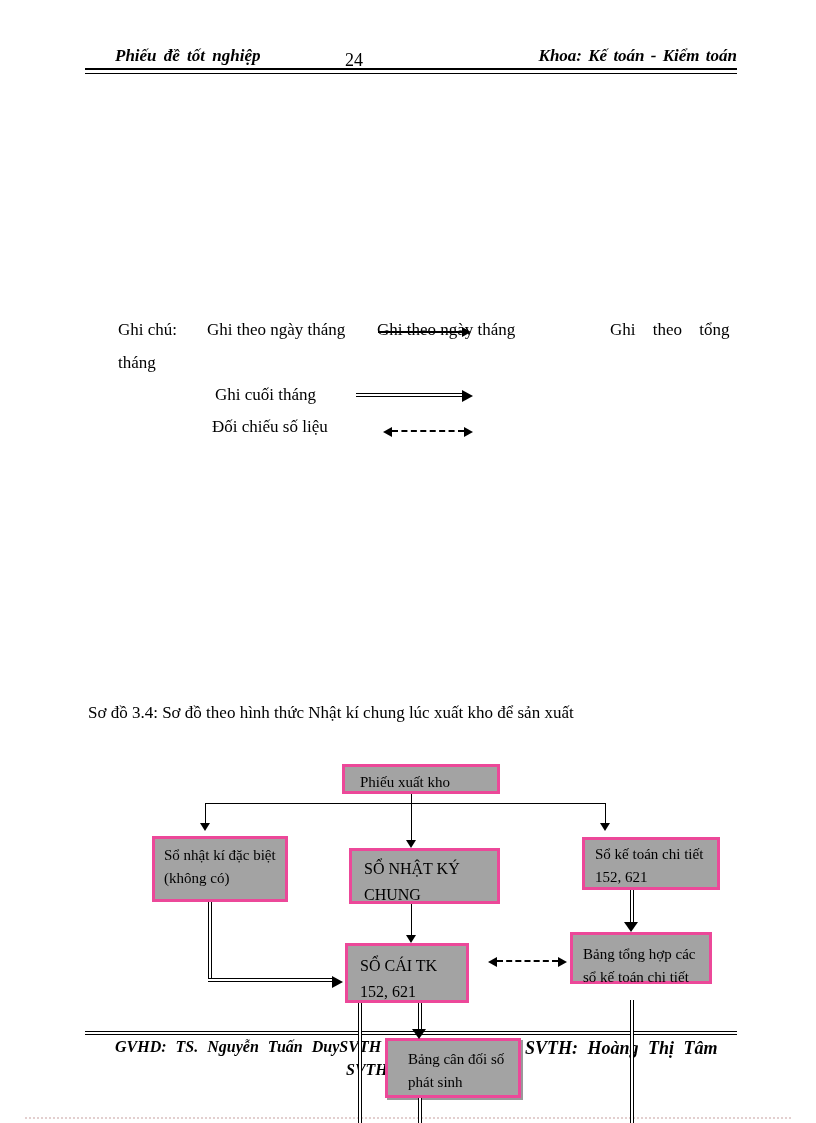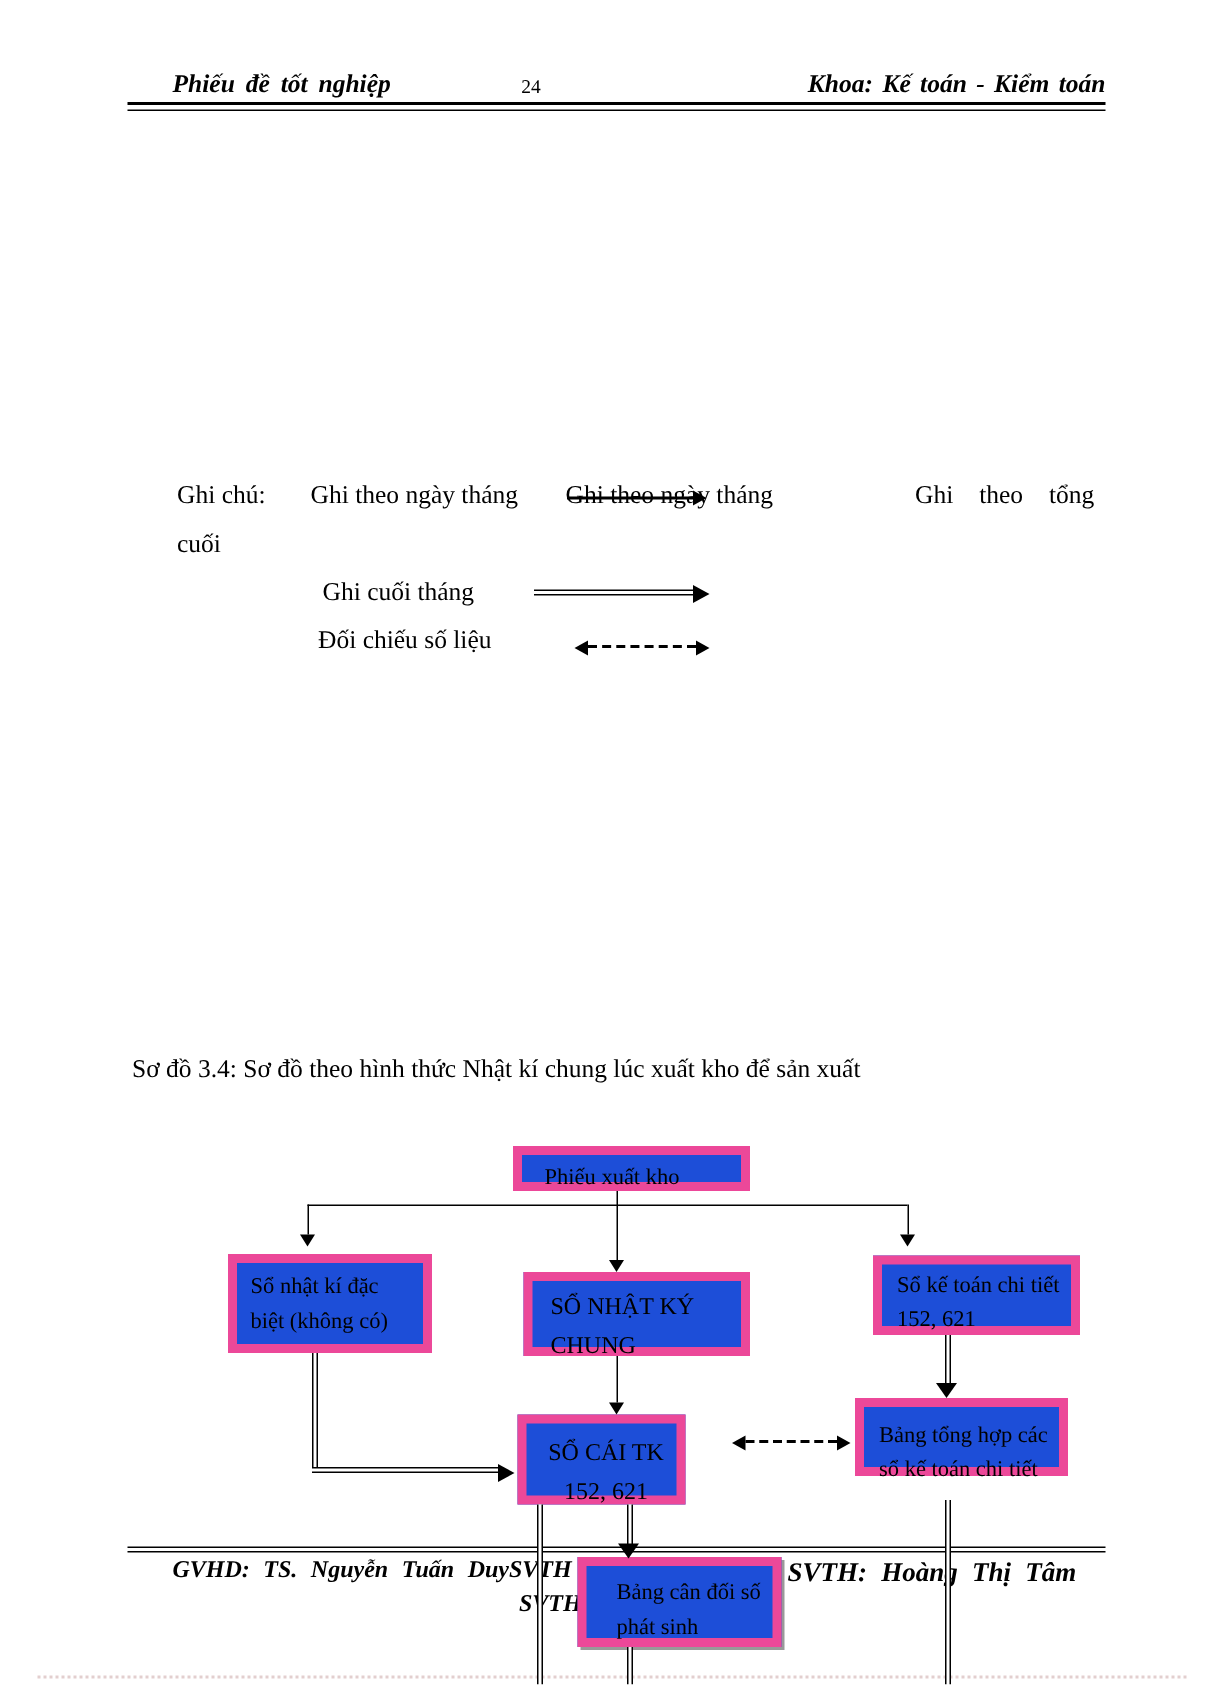--- a/index.html
+++ b/index.html
@@ -2,26 +2,26 @@
 <html><head>
 <meta charset="utf-8">
 <style>
   html,body{margin:0;padding:0;}
   body{width:816px;height:1123px;position:relative;background:#ffffff;overflow:hidden;
        font-family:"Liberation Serif","DejaVu Serif",serif;color:#000;}
   .abs{position:absolute;}
   .it{font-style:italic;font-weight:bold;}
   .hdr{font-size:17px;}
   .txt{font-size:17px;}
-  .small{font-size:13px;}
+  .small{font-size:18px;}
   
   .dblrule{height:3px;border-top:2px solid #000;border-bottom:1px solid #000;}
   .dblrule-thin{height:2px;border-top:1px solid #000;border-bottom:1px solid #000;}
   
-  .fbox{border:6px solid #ec4899;background:#1d4ed8;font-size:15px;line-height:1.55;box-sizing:border-box;font-family:Liberation Serif, serif;}
+  .fbox{border:3px solid #ec4899;background:#a3a3a3;font-size:15px;line-height:1.55;box-sizing:border-box;font-family:Liberation Serif, serif;}
   .fbox.up{font-size:16px;line-height:1.6;}
   
   .vline{width:0;border-left:1px solid #000;}
   .hline{height:0;border-top:1px solid #000;}
   .dvline{width:2px;border-left:1px solid #000;border-right:1px solid #000;background:#fff;}
   .dhline{height:2px;border-top:1px solid #000;border-bottom:1px solid #000;background:#fff;}
   .dashline{height:0;border-top:2px dashed #000;}
   .arr-down{width:0;height:0;border-left:5px solid transparent;border-right:5px solid transparent;border-top:8px solid #000;}
   .arr-down-big{width:0;height:0;border-left:7px solid transparent;border-right:7px solid transparent;border-top:10px solid #000;}
   .arr-right{width:0;height:0;border-top:6px solid transparent;border-bottom:6px solid transparent;border-left:11px solid #000;}
@@ -39,42 +39,42 @@
 <div class="abs it hdr" style="right:79px;top:46px;word-spacing:2px;">Khoa:  Kế toán - Kiểm toán</div>
 <div class="abs dblrule" style="left:85px;top:68px;width:652px;"></div>
 
 <div class="abs txt" style="left:118px;top:320px;">Ghi chú:</div>
 <div class="abs txt" style="left:207px;top:320px;">Ghi theo ngày tháng</div>
 <div class="abs txt" style="left:377px;top:320px;">Ghi theo ngày tháng</div>
 
 <div class="abs hline" style="left:378px;top:331px;width:85px;border-top-width:2px;"></div>
 <div class="abs arr-right-sm" style="left:462px;top:327px;"></div>
 <div class="abs txt" style="left:610px;top:320px;word-spacing:13px;white-space:nowrap;">Ghi theo tổng</div>
-<div class="abs txt" style="left:118px;top:353px;">cuối</div>
+<div class="abs txt" style="left:118px;top:353px;">tháng</div>
 
 <div class="abs txt" style="left:215px;top:385px;">Ghi cuối tháng</div>
 <div class="abs dhline" style="left:356px;top:393px;width:106px;"></div>
 <div class="abs arr-right" style="left:462px;top:390px;"></div>
 
 <div class="abs txt" style="left:212px;top:417px;font-family:Liberation Serif, serif;">Đối chiếu số liệu</div>
 <div class="abs arr-left-sm" style="left:383px;top:427px;"></div>
 <div class="abs dashline" style="left:392px;top:430px;width:72px;"></div>
 <div class="abs arr-right-sm" style="left:464px;top:427px;"></div>
 
 <div class="abs txt" style="left:88px;top:703px;width:660px;">Sơ đồ 3.4: Sơ đồ theo hình thức Nhật kí chung lúc xuất kho để sản xuất</div>
 
 <div class="abs fbox" style="left:342px;top:764px;width:158px;height:30px;padding:4px 6px 4px 15px;">Phiếu xuất kho</div>
 
 <div class="abs fbox" style="left:152px;top:836px;width:136px;height:66px;padding:5px 8px 5px 9px;">Sổ nhật kí đặc biệt (không có)</div>
 
 <div class="abs fbox up" style="left:349px;top:848px;width:151px;height:56px;padding:5px 6px 5px 12px;">SỔ NHẬT KÝ CHUNG</div>
 
 <div class="abs fbox" style="left:582px;top:837px;width:138px;height:53px;padding:3px 4px 3px 10px;">Sổ kế toán chi tiết 152, 621</div>
 
-<div class="abs fbox up" style="left:345px;top:943px;width:112px;height:60px;padding:7px 6px 5px 12px;text-align:center;">SỔ CÁI TK 152, 621</div>
+<div class="abs fbox up" style="left:345px;top:943px;width:124px;height:60px;padding:7px 6px 5px 12px;">SỔ CÁI TK 152, 621</div>
 
 <div class="abs fbox" style="left:570px;top:932px;width:142px;height:52px;padding:8px 4px 8px 10px;">Bảng tổng hợp các sổ kế toán chi tiết</div>
 
 <div class="abs fbox" style="left:385px;top:1038px;width:136px;height:60px;padding:7px 6px 5px 20px;z-index:5;box-shadow:2px 2px 0 #999;">Bảng cân đối số phát sinh</div>
 
 <div class="abs conn vline" style="left:411px;top:794px;height:46px;"></div>
 <div class="abs conn hline" style="left:205px;top:803px;width:400px;"></div>
 
 <div class="abs conn vline" style="left:205px;top:803px;height:20px;"></div>
 <div class="abs conn arr-down" style="left:200px;top:823px;"></div>

